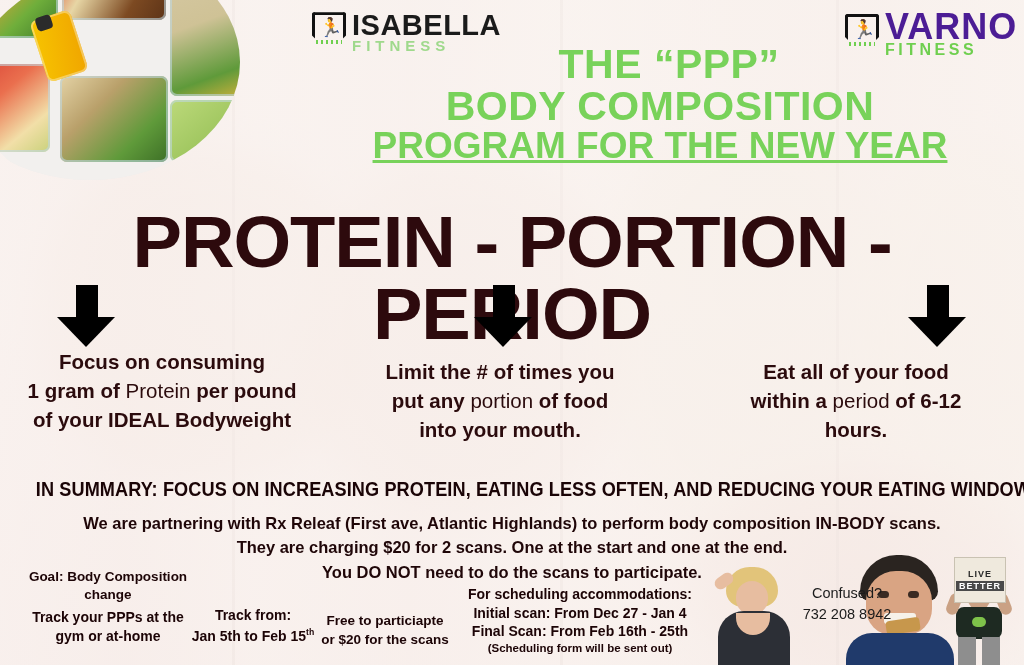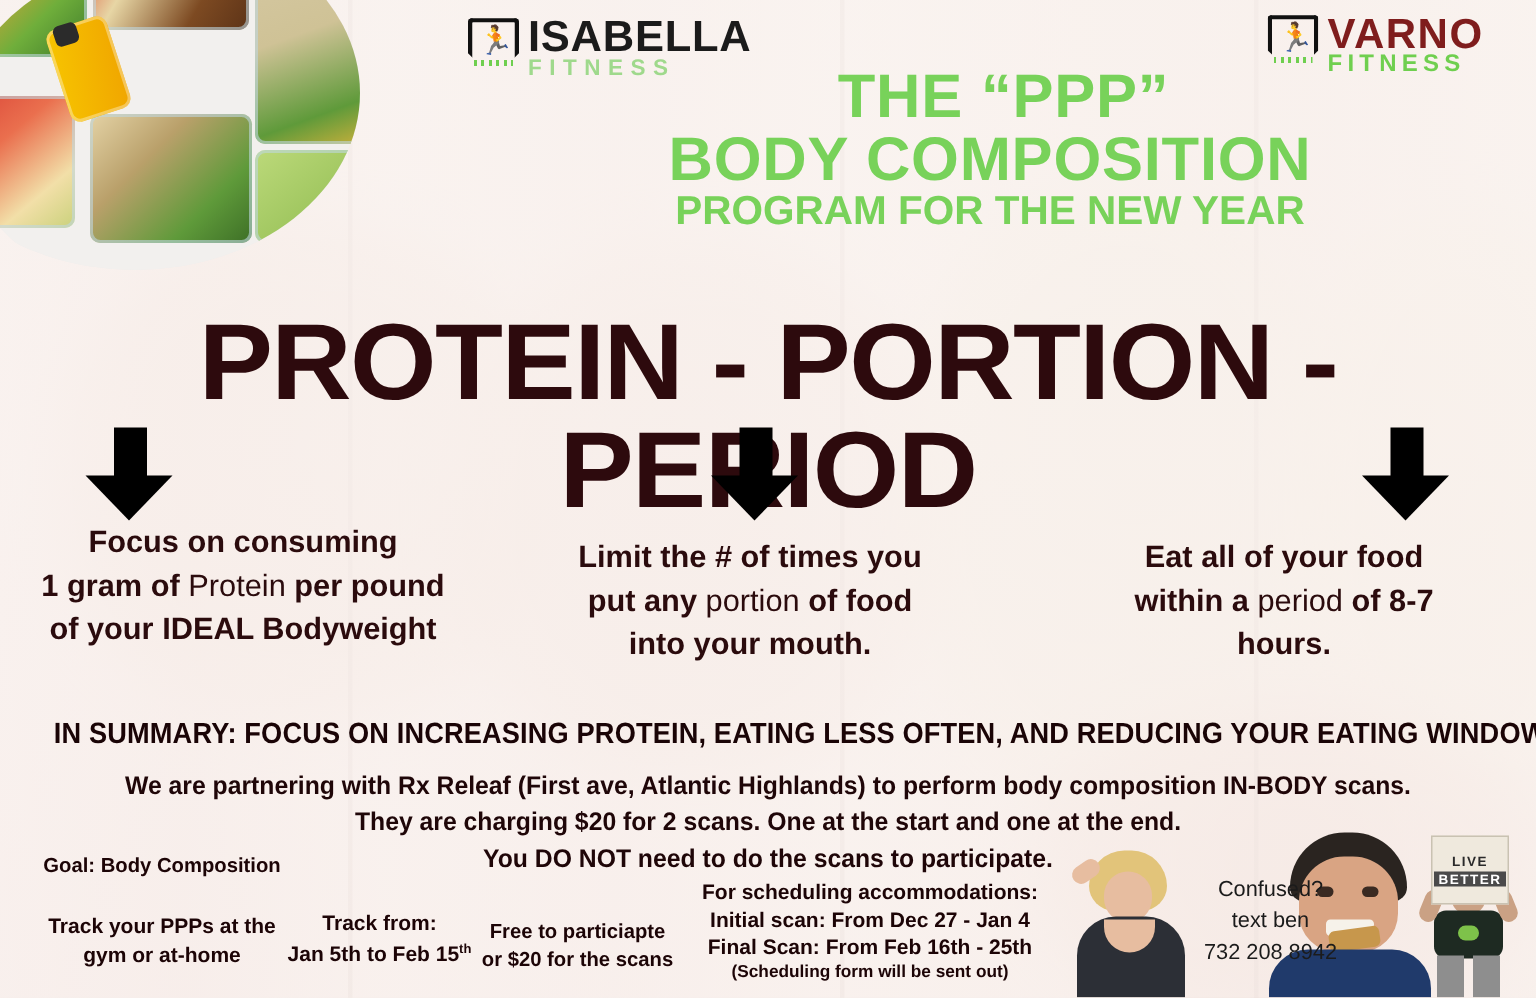--- a/index.html
+++ b/index.html
@@ -62,33 +62,33 @@
   .badge-dots { position:absolute; left:4px; right:4px; bottom:8px; height:4px;
      background:repeating-linear-gradient(90deg,#6fcf4f 0 2px,transparent 2px 5px); }
   .logo-words { display:flex; flex-direction:column; line-height:.92; }
   .logo-main { font-weight:700; letter-spacing:.5px; color:#141414; }
   .logo-sub  { font-weight:700; letter-spacing:3px; }
 
   #logo-isabella { left:312px; top:12px; }
   #logo-isabella .logo-main { font-size:29px; color:#1b1b1b; }
   #logo-isabella .logo-sub  { font-size:15px; color:#9fd98c; letter-spacing:5px; }
   #logo-varno { left:845px; top:10px; }
-  #logo-varno .logo-main { font-size:28px; color:#7f1d1d; letter-spacing:1px; }
+  #logo-varno .logo-main { font-size:36px; color:#4c1d95; letter-spacing:1px; }
   #logo-varno .logo-sub  { font-size:16px; color:#6fcf4f; letter-spacing:3.5px; }
 
   
   #title-block {
     position:absolute; left:296px; top:22px; width:728px;
     text-align:center; z-index:5;
     font-weight:800; color:#78d25a;
     font-size:41px; line-height:1.03; letter-spacing:.5px;margin-top:21px;
   }
   #title-block div { white-space:nowrap; }
   #title-l1 { padding-left:18px; }
-  #title-l3 { font-size:27px; letter-spacing:0px; }
+  #title-l3 { font-size:37px; letter-spacing:0px;text-decoration:underline; }
 
   
   #ppp-headline {
     position:absolute; left:0; right:0; top:206px;
     text-align:center; z-index:5;
     font-family:"Liberation Sans", sans-serif;
     font-weight:800; font-size:72px; line-height:1;
     color:#2d0a0d; letter-spacing:-1px;
     transform:scaleX(1.03); transform-origin:center;
   }
@@ -254,35 +254,36 @@
   <div>Limit the # of times you</div>
   <div>
     <span>put any </span><span class="light">portion</span><span> of food</span>
   </div>
   <div>into your mouth.</div>
 </div>
 
 <div class="pillar" id="pillar-3">
   <div>Eat all of your food</div>
   <div>
-    <span>within a </span><span class="light">period</span><span> of 8-7</span>
+    <span>within a </span><span class="light">period</span><span> of 6-12</span>
   </div>
   <div>hours.</div>
 </div>
 
 <div id="summary-line">IN SUMMARY: FOCUS ON INCREASING PROTEIN, EATING LESS OFTEN, AND REDUCING YOUR EATING WINDOW.</div>
 
 <div id="partner-block">
   <div>We are partnering with Rx Releaf (First ave, Atlantic Highlands) to perform body composition IN-BODY scans.</div>
   <div>They are charging $20 for 2 scans. One at the start and one at the end.</div>
   <div>You DO NOT need to do the scans to participate.</div>
 </div>
 
 <div class="info" id="info-goal">
   <div>Goal: Body Composition</div>
+  <div>change</div>
 </div>
 
 <div class="info" id="info-track">
   <div>Track your PPPs at the</div>
   <div>gym or at-home</div>
 </div>
 
 <div class="info" id="info-from">
   <div>Track from:</div>
   <div><span>Jan 5th to  Feb  15</span><sup>th</sup></div>
@@ -295,21 +296,20 @@
 
 <div class="info" id="info-sched">
   <div>For scheduling accommodations:</div>
   <div>Initial scan: From Dec 27 - Jan 4</div>
   <div>Final Scan: From Feb 16th - 25th</div>
   <div class="fine">(Scheduling form will be sent out)</div>
 </div>
 
 <div class="info" id="info-confused">
   <div>Confused?</div>
-  <div>text ben</div>
   <div>732 208 8942</div>
 </div>
 
 <div id="people-strip">
   <div class="person" style="left:6px; width:96px; height:104px;">
     <div style="position:absolute;left:20px;top:6px;width:52px;height:40px;border-radius:26px 26px 18px 18px;background:#e2c47a;"></div>
     <div style="position:absolute;left:30px;top:20px;width:32px;height:34px;border-radius:16px;background:#e7bda0;"></div>
     <div style="position:absolute;left:12px;top:50px;width:72px;height:54px;border-radius:26px 26px 0 0;background:#2c2f36;"></div>
     <div style="position:absolute;left:30px;top:52px;width:34px;height:22px;border-radius:0 0 18px 18px;background:#e7bda0;"></div>
     <div style="position:absolute;left:8px;top:14px;width:20px;height:12px;border-radius:8px;background:#e7bda0;transform:rotate(-35deg);"></div>

